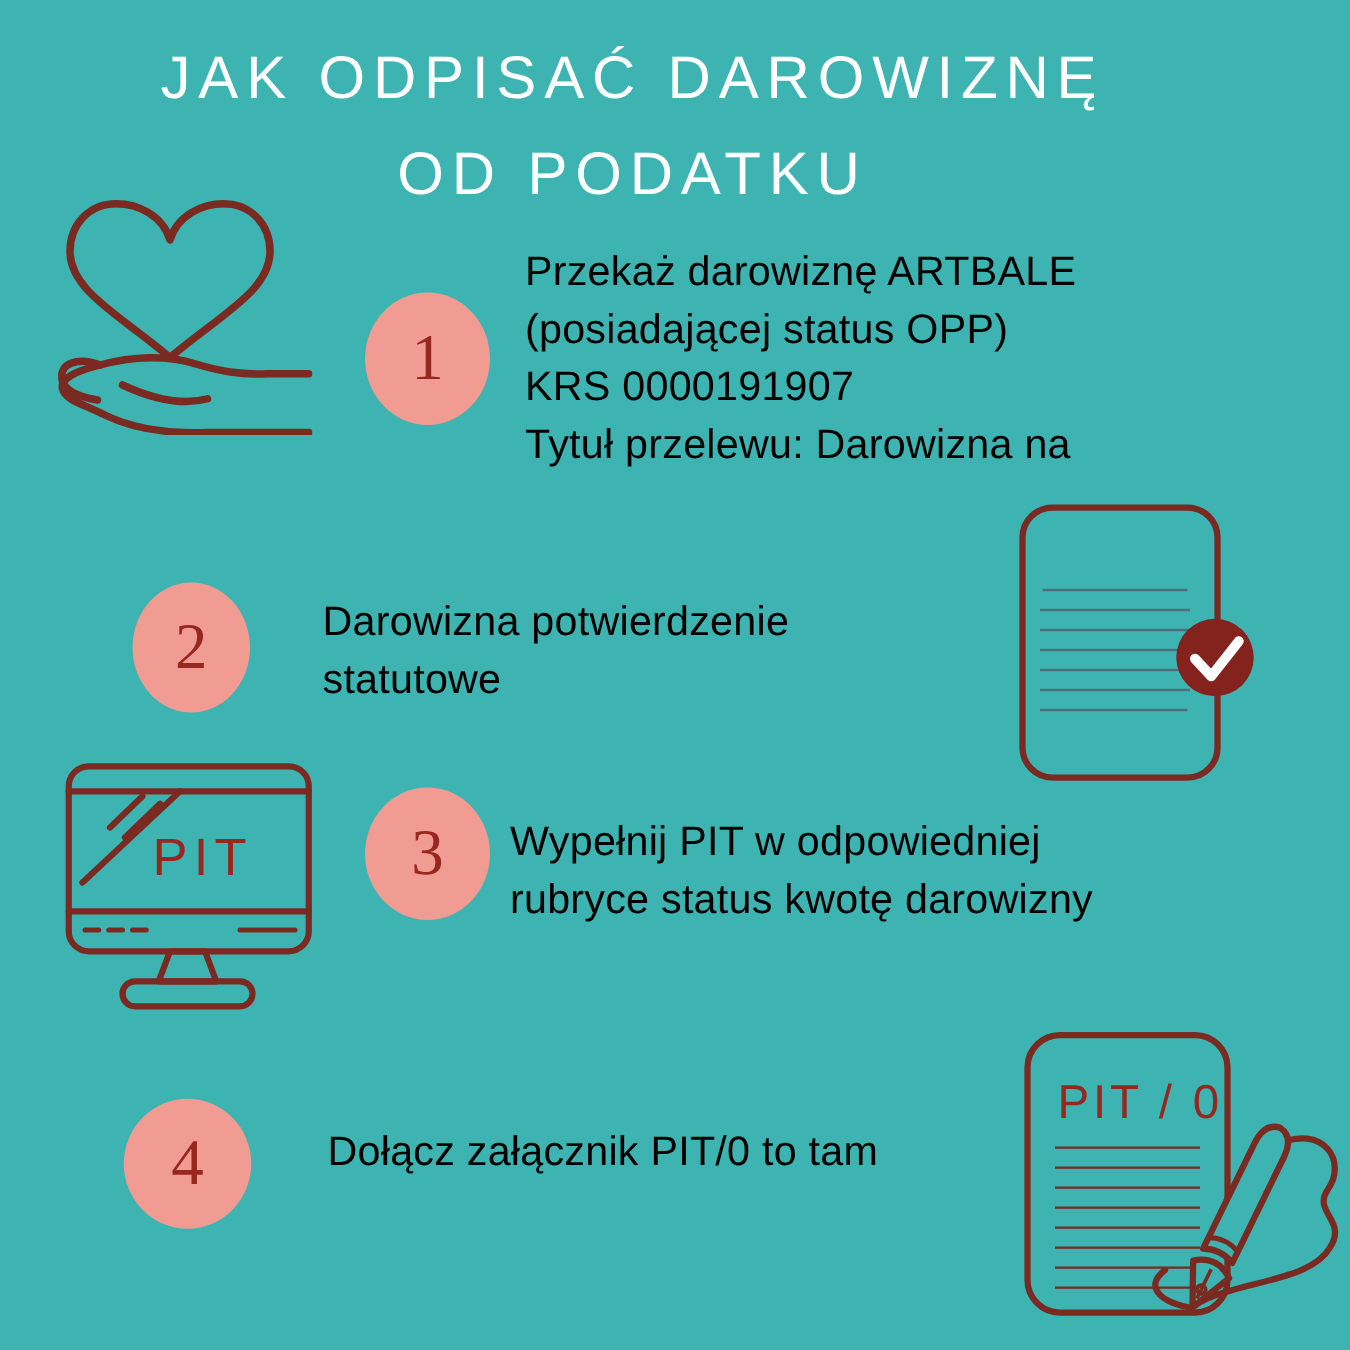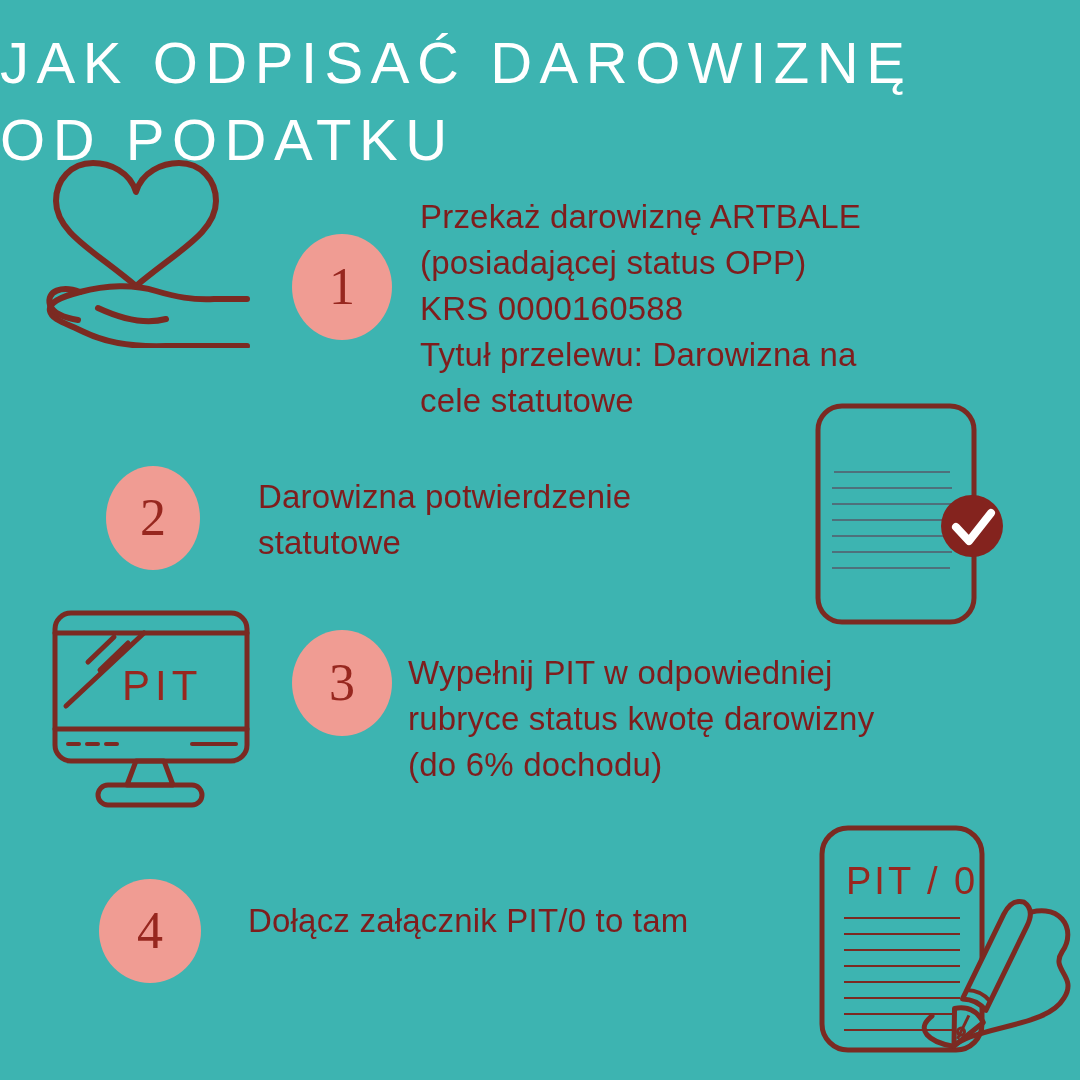--- a/index.html
+++ b/index.html
@@ -2,35 +2,35 @@
 <html><head>
 <meta charset="utf-8">
 <style>
   html,body{margin:0;padding:0;background:#222;}
   .poster{
     position:relative;width:1080px;height:1080px;overflow:hidden;
     background:#3DB4B1;
     font-family:"Liberation Sans", sans-serif;
   }
   .title{
-    position:absolute;top:24px;left:0;width:1012px;text-align:left;
-    color:#ffffff;font-weight:300;font-size:58px;letter-spacing:0.13em;
+    position:absolute;top:24px;left:0;width:1012px;text-align:center;
+    color:#ffffff;font-weight:300;font-size:48px;letter-spacing:0.13em;
     line-height:77px;
   }
   .title .tline{white-space:nowrap;}
   .step-circle{
     position:absolute;background:#F09C93;border-radius:50%;
     display:flex;align-items:center;justify-content:center;
   }
   .step-num{
     font-family:"Liberation Serif", serif;
     font-size:52px;color:#97271F;line-height:1;
   }
   .step-text{
-    position:absolute;color:#7f1d1d;font-size:33px;line-height:46px;
+    position:absolute;color:#000000;font-size:33px;line-height:46px;
     letter-spacing:0.2px;
   }
   .icon{position:absolute;display:block;}
   svg text{font-family:"Liberation Sans", sans-serif;}
 </style>
 </head>
 <body>
 
 <div class="poster">
 
@@ -47,23 +47,22 @@
       <path d="M60,152 C88,165 110,168 128,163"></path>
     </g>
   </svg>
 
   <div class="step-circle" style="left:292px;top:234px;width:100px;height:106px">
     <span class="step-num">1</span>
   </div>
   <div class="step-text" style="left:420px;top:194px;width:530px">
     <div>Przekaż darowiznę ARTBALE</div>
     <div>(posiadającej status OPP)</div>
-    <div>KRS 0000160588</div>
+    <div>KRS 0000191907</div>
     <div>Tytuł przelewu: Darowizna na</div>
-    <div>cele statutowe</div>
   </div>
 
   <div class="step-circle" style="left:106px;top:466px;width:94px;height:104px">
     <span class="step-num">2</span>
   </div>
   <div class="step-text" style="left:258px;top:474px;width:440px">
     <div>Darowizna potwierdzenie</div>
     <div>statutowe</div>
   </div>
 
@@ -99,27 +98,26 @@
     </g>
     <text x="70" y="90" font-size="42" letter-spacing="5" fill="#97271F">PIT</text>
   </svg>
 
   <div class="step-circle" style="left:292px;top:630px;width:100px;height:106px">
     <span class="step-num">3</span>
   </div>
   <div class="step-text" style="left:408px;top:650px;width:560px">
     <div>Wypełnij PIT w odpowiedniej</div>
     <div>rubryce status kwotę darowizny</div>
-    <div>(do 6% dochodu)</div>
   </div>
 
   <div class="step-circle" style="left:99px;top:879px;width:102px;height:104px">
     <span class="step-num">4</span>
   </div>
-  <div class="step-text" style="left:248px;top:898px;width:520px">
+  <div class="step-text" style="left:262px;top:898px;width:520px">
     <div>Dołącz załącznik PIT/0 to tam</div>
   </div>
 
   <svg class="icon" style="left:812px;top:818px" width="268" height="242" viewBox="0 0 268 242">
     <rect x="10" y="10" width="160" height="222" rx="26" fill="none" stroke="#7B2A22" stroke-width="5"></rect>
     <text x="34" y="76" font-size="38" letter-spacing="3" fill="#97271F">PIT / 0</text>
     <g stroke="#7B2A22" stroke-width="1.8">
       <line x1="32" y1="100" x2="148" y2="100"></line>
       <line x1="32" y1="116" x2="148" y2="116"></line>
       <line x1="32" y1="132" x2="148" y2="132"></line>

